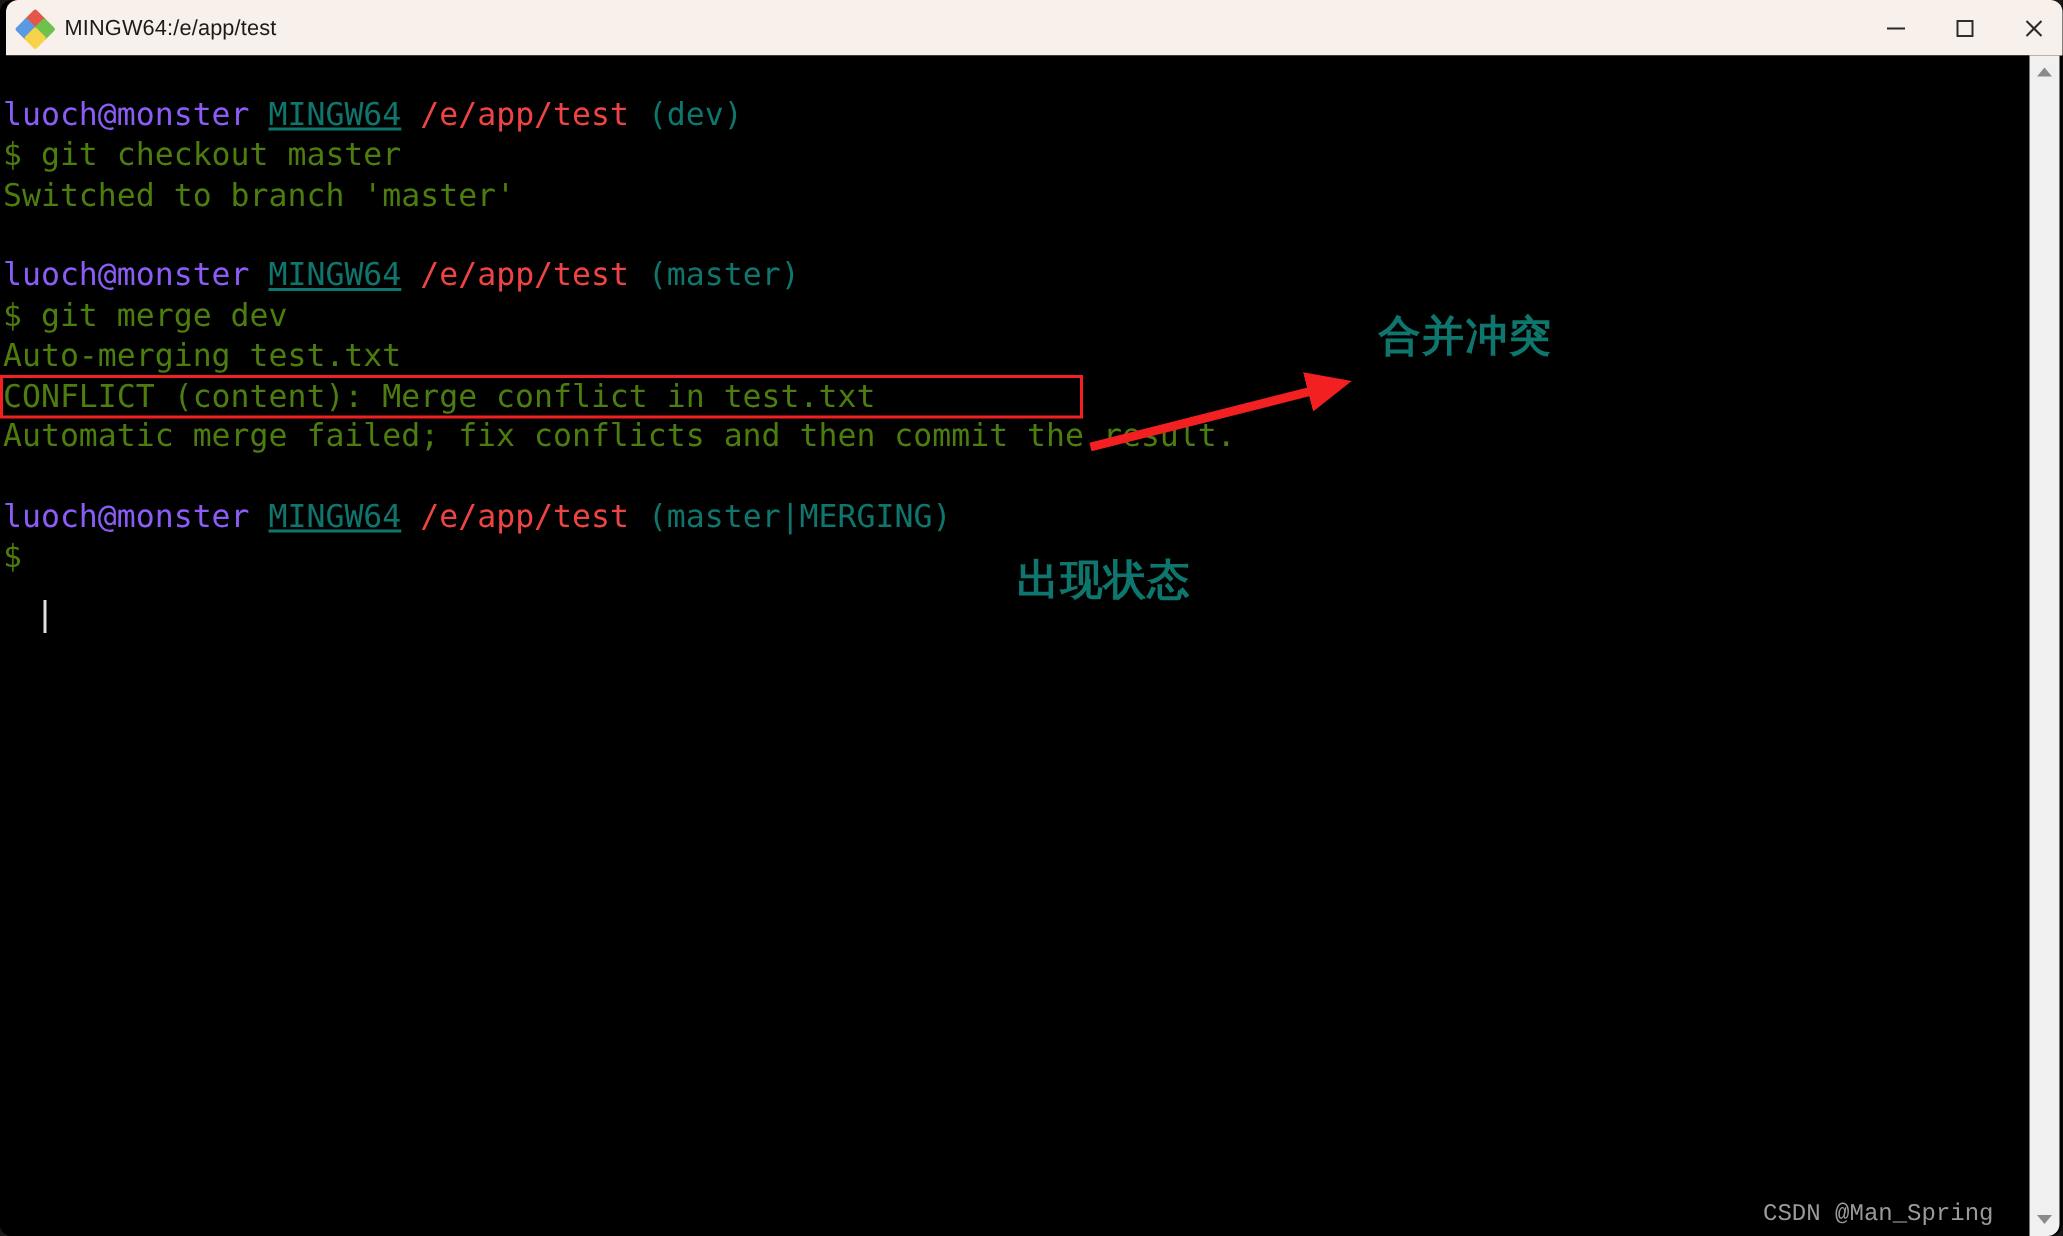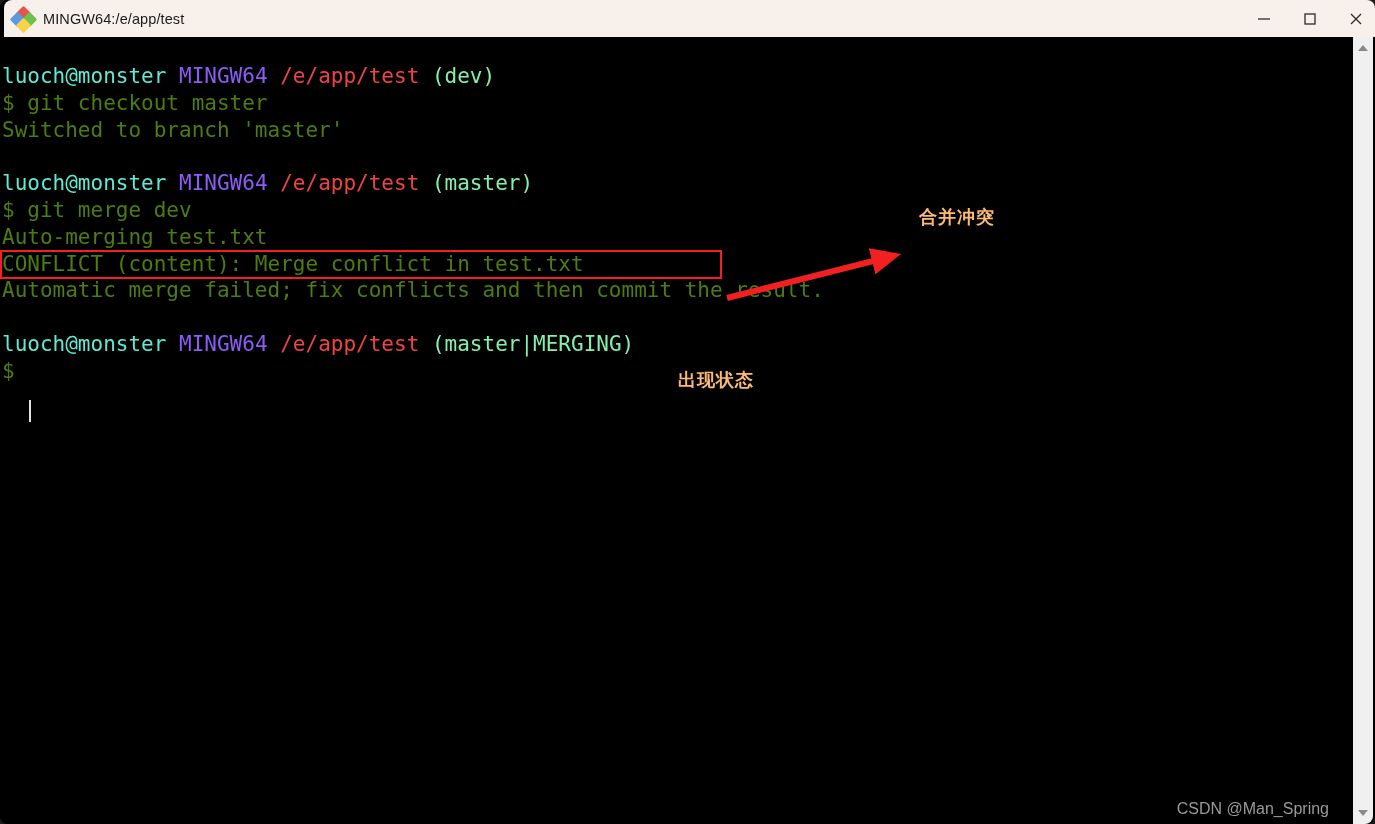--- a/index.html
+++ b/index.html
@@ -95,24 +95,24 @@
   #term-text {
     position: absolute;
     left: 2px;
     top: 26px;
     font-family: "DejaVu Sans Mono", monospace;
     font-size: 21px;
     line-height: 26.8px;
     white-space: pre;
     letter-spacing: 0px;
   }
-  .c-green   { color: #5eead4; }
-  .c-magenta { color: #8b5cf6; }
+  .c-green   { color: #8b5cf6; }
+  .c-magenta { color: #0f766e; text-decoration: underline; }
   .c-yellow  { color: #ef4444; }
-  .c-cyan    { color: #86efac; }
+  .c-cyan    { color: #0f766e; }
   .c-white   { color: #4d7c0f; }
   .line { height: 26.8px; }
 
   #cursor {
     position: absolute;
     left: 29px;
     top: 363px;
     width: 2px;
     height: 22px;
     background: #e0e0e0;
@@ -130,36 +130,36 @@
   }
   #arrow-svg {
     position: absolute;
     left: 715px;
     top: 165px;
     width: 210px;
     height: 110px;
   }
   .anno-cn {
     position: absolute;
-    color: #fdba74;
+    color: #0f766e;
     font-family: "DejaVu Sans", sans-serif;
-    font-size: 18px;
+    font-size: 28px;
     font-weight: 700;
     white-space: nowrap;
     letter-spacing: 1px;
   }
   #anno-merge-conflict { left: 919px; top: 168px; }
   #anno-status { left: 641px; top: 331px; margin-left: 37px; }
 
   #watermark {
     position: absolute;
     right: 24px;
     bottom: 6px;
     color: #9a9a9a;
-    font-family: Liberation Sans, sans-serif;
+    font-family: Liberation Mono, monospace;
     font-size: 16px;
     white-space: nowrap;
   }
 
   
   #scrollbar {
     position: absolute;
     right: 2px;
     top: 37px;
     width: 20px;

